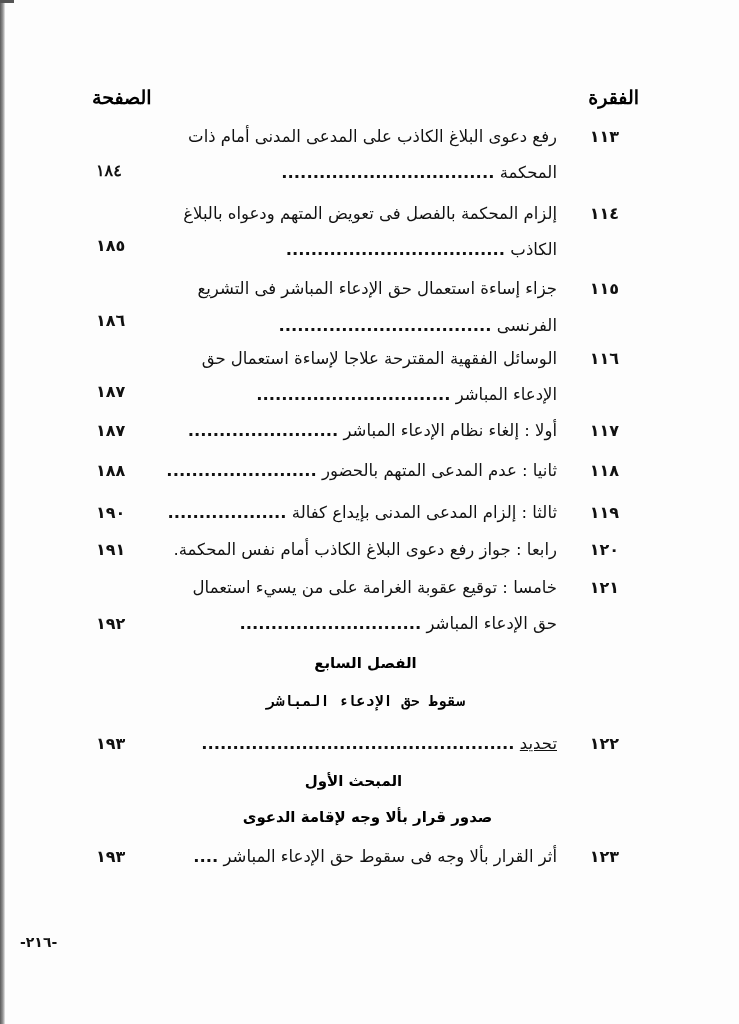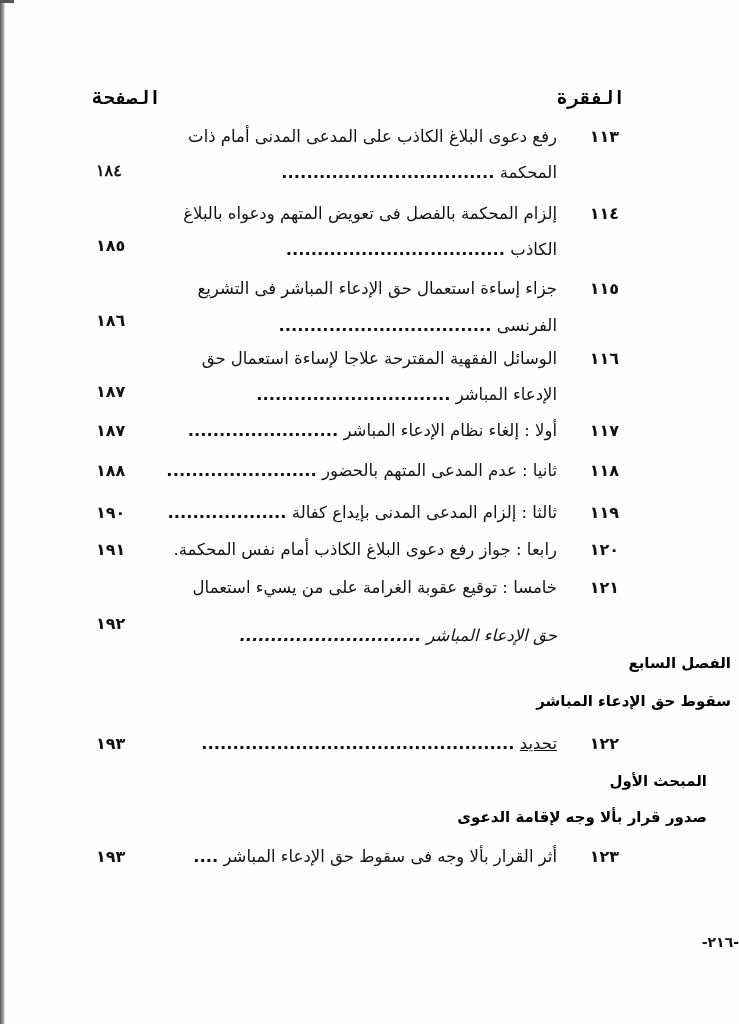--- a/index.html
+++ b/index.html
@@ -27,26 +27,26 @@
     position: absolute;
     left: 0;
     top: 0;
     width: 14px;
     height: 3px;
     background: #555;
   }
   .col-header {
     position: absolute;
     top: 86px;
-    font-family: Liberation Mono, monospace;
+    font-family: Liberation Serif, serif;
     font-weight: bold;
     font-size: 19px;
     color: #000;
   }
-  .col-header.right { right: 114px; text-align: center; }
+  .col-header.right { right: 100px; text-align: center; }
   .col-header.left  { left: 92px; }
 
   .entry {
     position: absolute;
     right: 120px;
     left: 96px;
     font-size: 16.5px;
     line-height: 20px;
   }
   .entry .num {
@@ -78,33 +78,34 @@
     position: absolute;
     left: 0;
     font-weight: bold;
     font-family: "DejaVu Sans", sans-serif;
     font-size: 16px;
   }
   .heading {
     position: absolute;
     left: 0;
     right: 0;
+    text-align: center;
     font-weight: bold;
     font-family: "DejaVu Sans", sans-serif;
     color: #000;
   }
   .heading.chapter { font-size: 15px; right: 8px; }
   .heading.section { font-size: 15px; right: 32px; }
   .underline { text-decoration: underline; margin-top: 19px; }
   .folio {
     position: absolute;
     top: 934px;
     left: 0;
     right: 0;
-    text-align: right;
+    text-align: left;
     font-size: 14px;
     font-weight: bold;
     padding-left: 20px;
   }
 </style>
 </head>
 <body>
 
 <div class="page-edge"></div>
 <div class="page-edge-top"></div>
@@ -181,29 +182,29 @@
 
 <div class="entry" style="top:540px;">
   <span class="num">١٢٠</span>
   <span class="text">رابعا : جواز رفع دعوى البلاغ الكاذب أمام نفس المحكمة.</span>
   <span class="page">١٩١</span>
 </div>
 
 <div class="entry" style="top:578px;">
   <span class="num">١٢١</span>
   <span class="text">خامسا : توقيع عقوبة الغرامة على من يسيء استعمال</span>
-  <span class="line2" style="top:48px;font-style:italic;">
+  <span class="line2" style="top:36px;">
     <span>حق الإدعاء المباشر</span>
     <span class="dots">.............................</span>
   </span>
   <span class="page" style="top:36px;">١٩٢</span>
 </div>
 
 <div class="heading chapter" style="top:654px;">الفصل السابع</div>
-<div class="heading chapter" style="top:692px;">سقوط حق الإدعاء المباشر</div>
+<div class="heading chapter" style="top:692px;font-family:Liberation Mono, monospace;">سقوط حق الإدعاء المباشر</div>
 
 <div class="entry" style="top:734px;">
   <span class="num">١٢٢</span>
   <span class="text">
     <span class="underline">تحديد</span>
     <span class="dots">..................................................</span>
   </span>
   <span class="page">١٩٣</span>
 </div>
 

